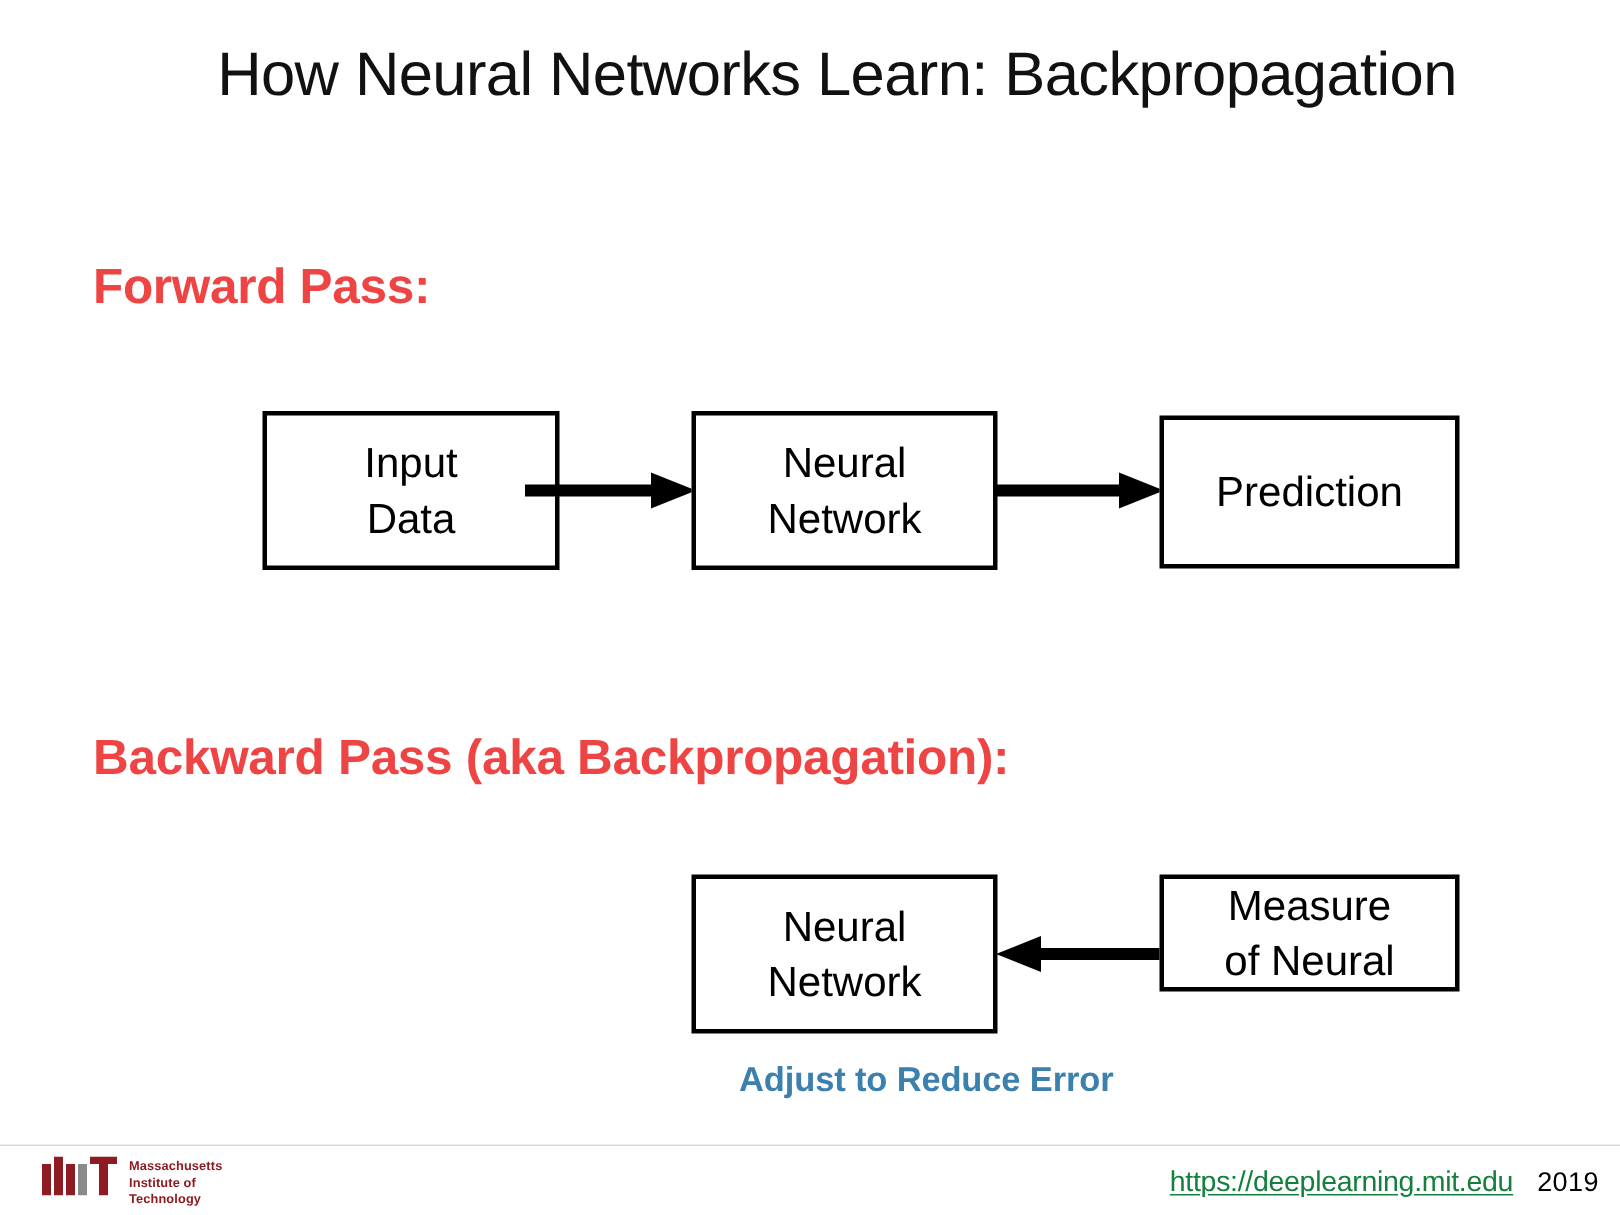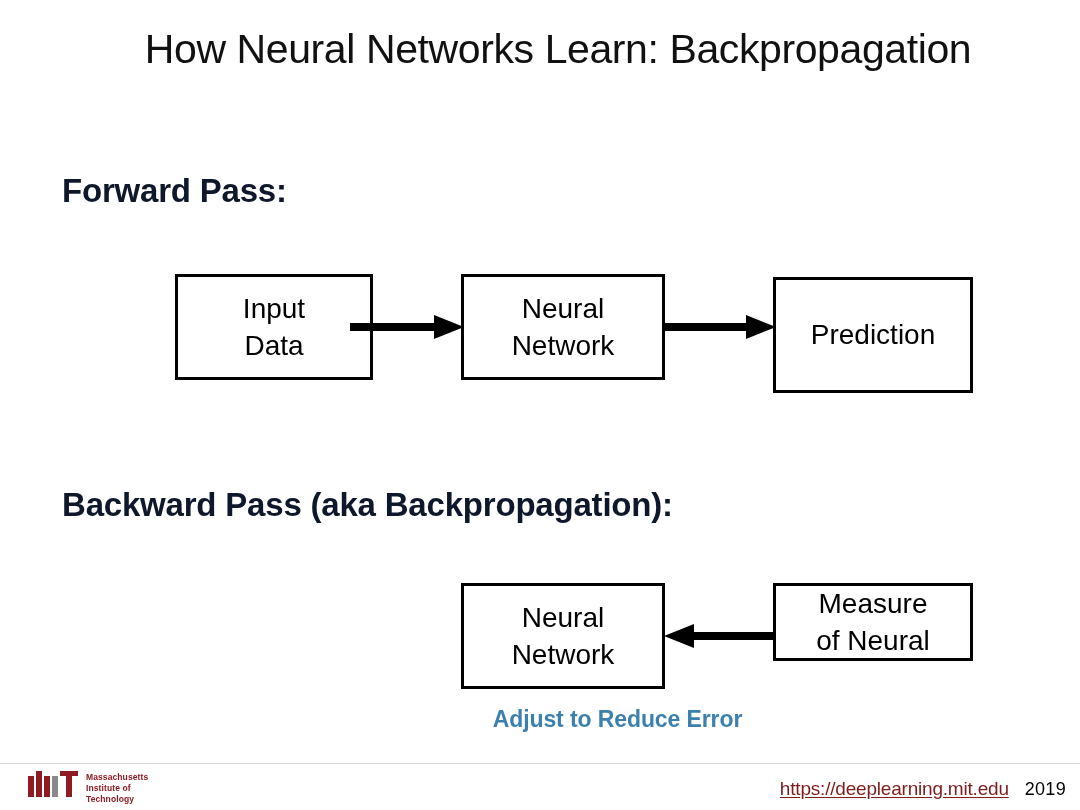--- a/index.html
+++ b/index.html
@@ -30,21 +30,21 @@
     color: #111111;
     white-space: nowrap;
     padding-left: 18px;
   }
 
   
   .section-heading {
     position: absolute;
     font-size: 33px;
     font-weight: 700;
-    color: #0f172a;
+    color: #ef4444;
     white-space: nowrap;
     letter-spacing: -0.2px;
   }
   #heading-forward { left: 62px; top: 172px; }
   #heading-backward { left: 62px; top: 486px; }
 
   
   .flow-box {
     position: absolute;
     box-sizing: border-box;
@@ -57,21 +57,21 @@
     font-size: 28px;
     line-height: 1.33;
     color: #000000;
     text-align: center;
   }
   .flow-box .line { display: block; white-space: nowrap; }
 
   
   #box-input      { left: 155px; top: 274px; width: 198px; height: 106px; margin-left: 20px; }
   #box-nn-forward { left: 461px; top: 274px; width: 204px; height: 106px; }
-  #box-prediction { left: 773px; top: 277px; width: 200px; height: 116px; }
+  #box-prediction { left: 773px; top: 277px; width: 200px; height: 102px; }
 
   
   #box-nn-backward { left: 461px; top: 583px; width: 204px; height: 106px; }
   #box-error       { left: 773px; top: 583px; width: 200px; height: 78px; }
 
   
   .arrow {
     position: absolute;
     height: 30px;
     pointer-events: none;
@@ -132,21 +132,21 @@
     position: absolute;
     right: 14px;
     top: 778px;
     display: flex;
     align-items: baseline;
     gap: 16px;
     white-space: nowrap;
   }
   .footer-link {
     font-size: 19px;
-    color: #7f1d1d;
+    color: #15803d;
     text-decoration: underline;
     text-underline-offset: 2px;
     letter-spacing: -0.2px;
     cursor: pointer;
   }
   .footer-year {
     font-size: 18px;
     color: #000000;
     letter-spacing: 0.3px;
   }

